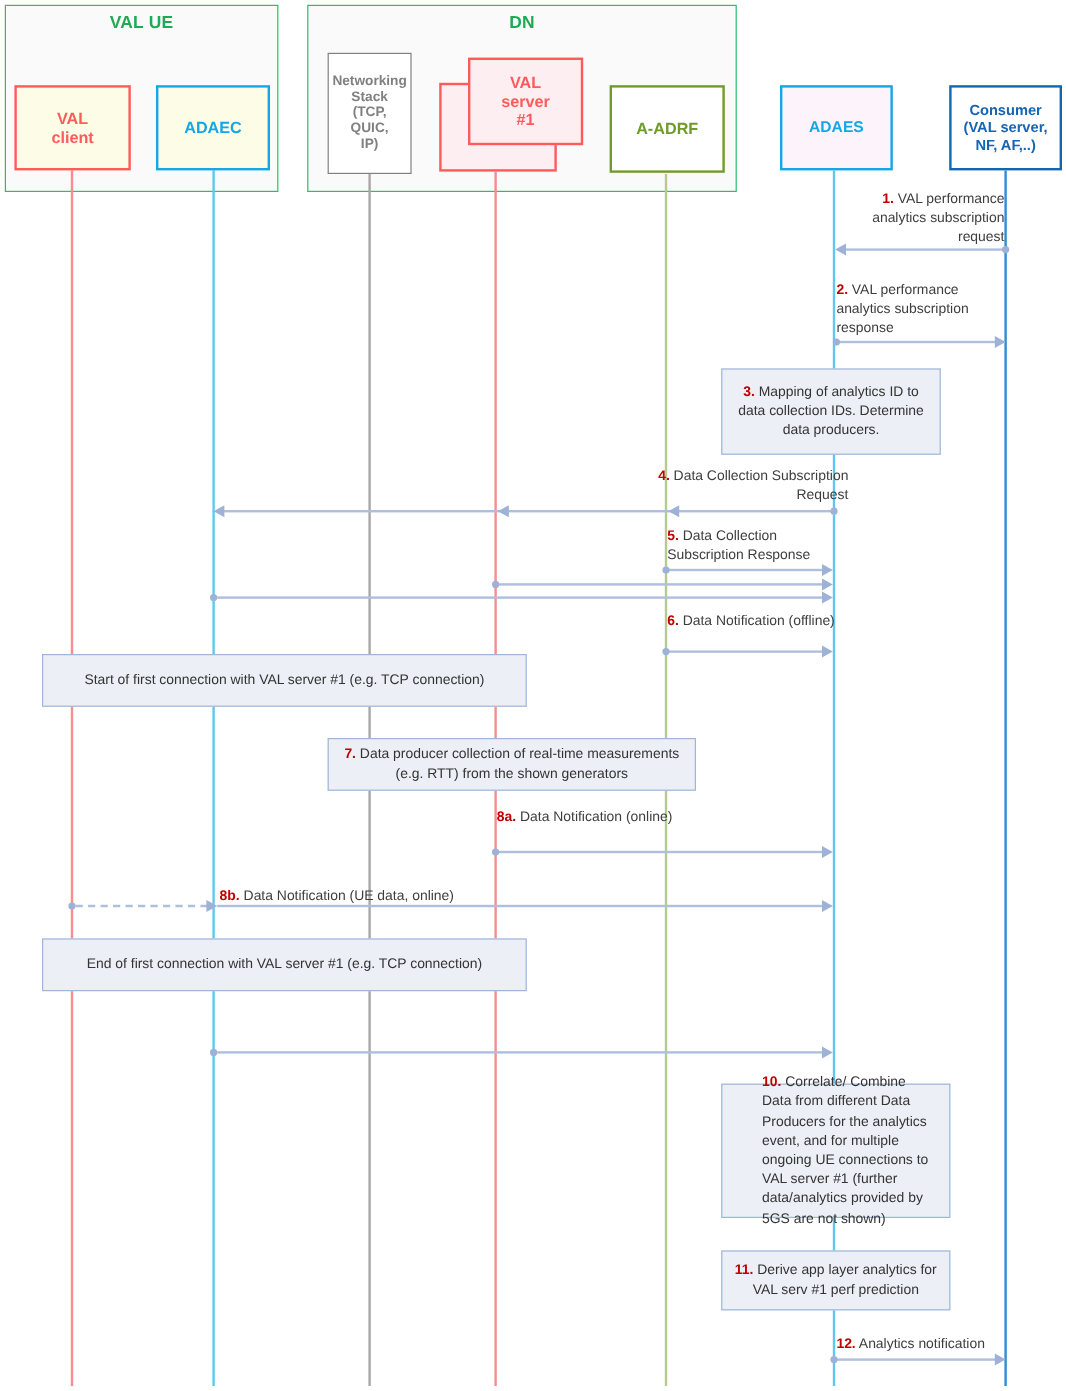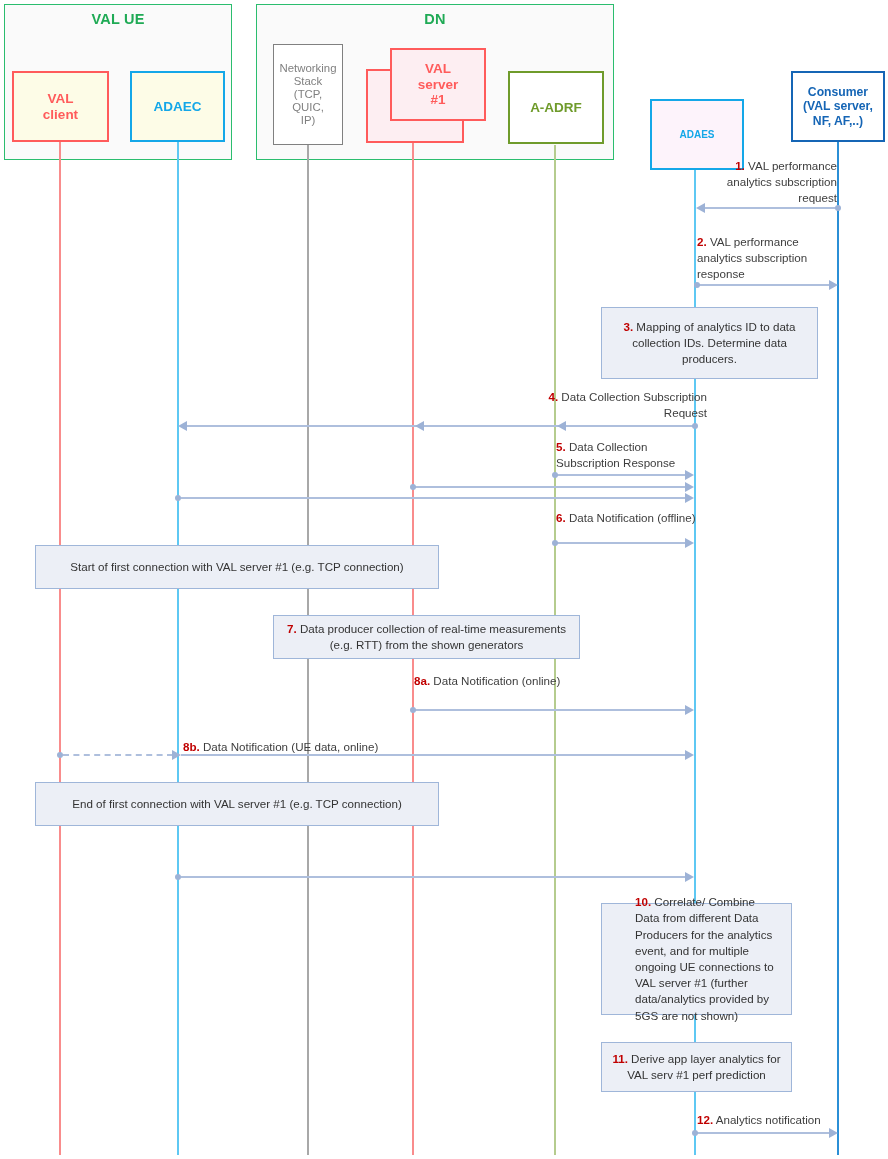--- a/index.html
+++ b/index.html
@@ -5,21 +5,21 @@
   html,body{margin:0;padding:0;background:#ffffff;}
   body{font-family:"Liberation Sans", sans-serif;}
   #canvas{position:relative;width:888px;height:1159px;overflow:hidden;background:#fff;border-radius:7px;}
 
   .group-box{position:absolute;background:#fafafa;border:1.5px solid #2bbd6e;box-sizing:border-box;}
   .group-title{position:absolute;width:100%;text-align:center;top:6px;font-size:14.5px;font-weight:bold;color:#1faa55;letter-spacing:.2px;}
 
   .lifeline{position:absolute;width:2px;}
 
   .actor{position:absolute;box-sizing:border-box;display:flex;align-items:center;justify-content:center;text-align:center;line-height:1.15;font-weight:bold;}
-  .actor span{display:block;padding:0 3px;}
+  .actor span{display:block;padding:0 3px;font-weight:bold;}
 
   .msg-line{position:absolute;height:2px;background:#aebfdd;}
   .msg-line.dashed{background:none;border-top:2px dashed #aebfdd;height:0;}
   .arrow-r{position:absolute;width:0;height:0;border-top:5.5px solid transparent;border-bottom:5.5px solid transparent;border-left:9px solid #9db2d6;}
   .arrow-l{position:absolute;width:0;height:0;border-top:5.5px solid transparent;border-bottom:5.5px solid transparent;border-right:9px solid #9db2d6;}
   .dot{position:absolute;width:6px;height:6px;border-radius:50%;background:#9db2d6;}
 
   .msg-label{position:absolute;font-size:11.6px;color:#3d3d3d;line-height:1.38;}
   .msg-label .num{color:#c00000;font-weight:bold;}
   .lab-left{text-align:left;}
@@ -77,21 +77,21 @@
       <span>VAL</span>
       <span>server</span>
       <span>#1</span>
     </span>
   </div>
 
   <div class="actor" style="left:508px;top:71px;width:96px;height:73px;border:2.2px solid #6f9b2b;background:#ffffff;color:#6f9b2b;font-size:13.5px;">
     <span>A-ADRF</span>
   </div>
 
-  <div class="actor" style="left:650px;top:71px;width:94px;height:71px;border:2.5px solid #14a7e8;background:#fdf3fb;color:#14a7e8;font-size:10px;margin-top:28px;">
+  <div class="actor" style="left:650px;top:71px;width:94px;height:71px;border:2.5px solid #14a7e8;background:#fdf3fb;color:#14a7e8;font-size:13px;">
     <span>ADAES</span>
   </div>
 
   <div class="actor" style="left:791px;top:71px;width:94px;height:71px;border:2.5px solid #1565b5;background:#ffffff;color:#1565b5;font-size:12.2px;">
     <span>
       <span>Consumer</span>
       <span>(VAL server,</span>
       <span>NF, AF,..)</span>
     </span>
   </div>
@@ -103,21 +103,21 @@
   <div class="arrow-l" style="left:696px;top:203px;"></div>
   <div class="dot" style="left:835px;top:205px;"></div>
 
   <div class="msg-label lab-left" style="left:697px;top:234px;width:145px;">
     <span class="num">2.</span><span> VAL performance analytics subscription response</span>
   </div>
   <div class="msg-line" style="left:697px;top:284px;width:135px;"></div>
   <div class="arrow-r" style="left:829px;top:280px;"></div>
   <div class="dot" style="left:694px;top:282px;"></div>
 
-  <div class="note" style="left:601px;top:307px;width:217px;height:72px;">
+  <div class="note" style="left:601px;top:307px;width:183px;height:72px;">
     <div>
       <span class="num">3.</span><span> Mapping of analytics ID to data collection IDs. Determine data producers.</span>
     </div>
   </div>
 
   <div class="msg-label lab-right" style="left:547px;top:389px;width:160px;">
     <span class="num">4.</span><span> Data Collection Subscription Request</span>
   </div>
   <div class="msg-line" style="left:182px;top:425px;width:513px;"></div>
   <div class="arrow-l" style="left:178px;top:421px;"></div>

